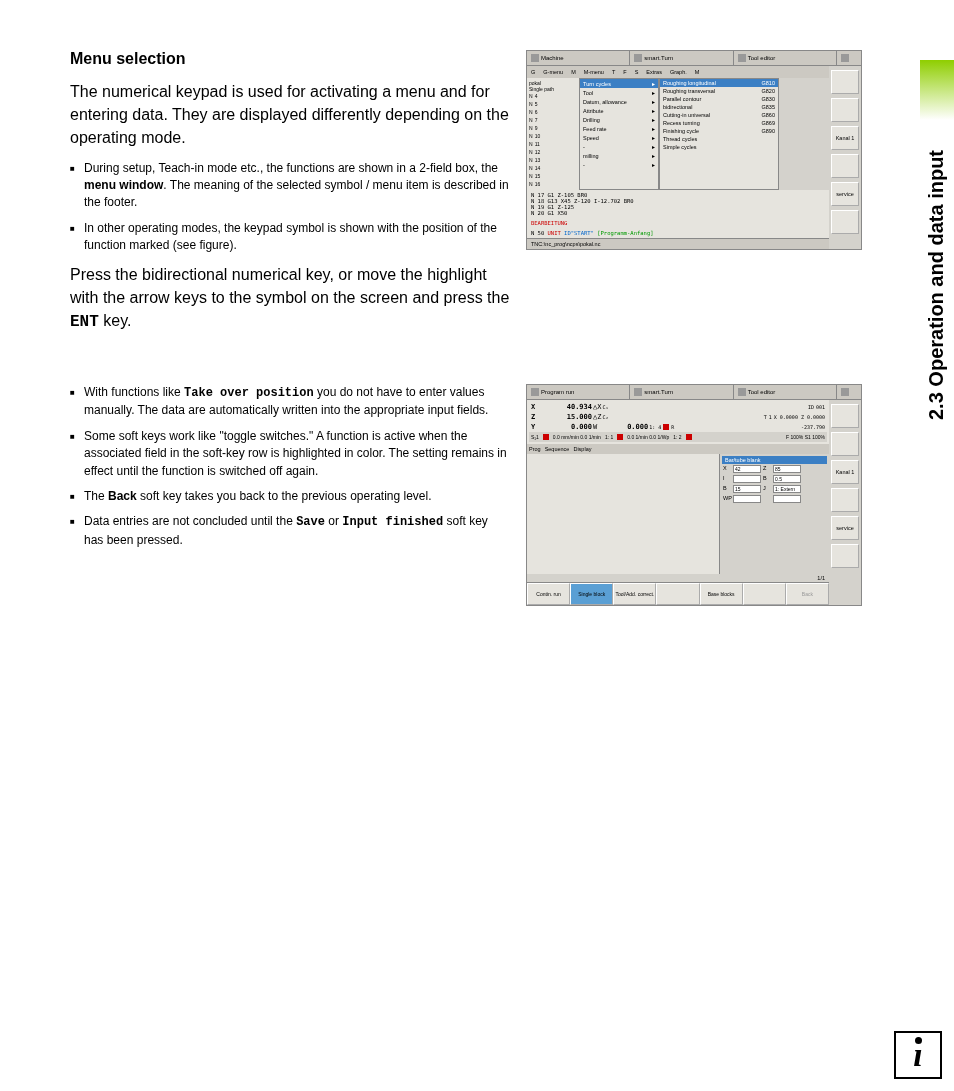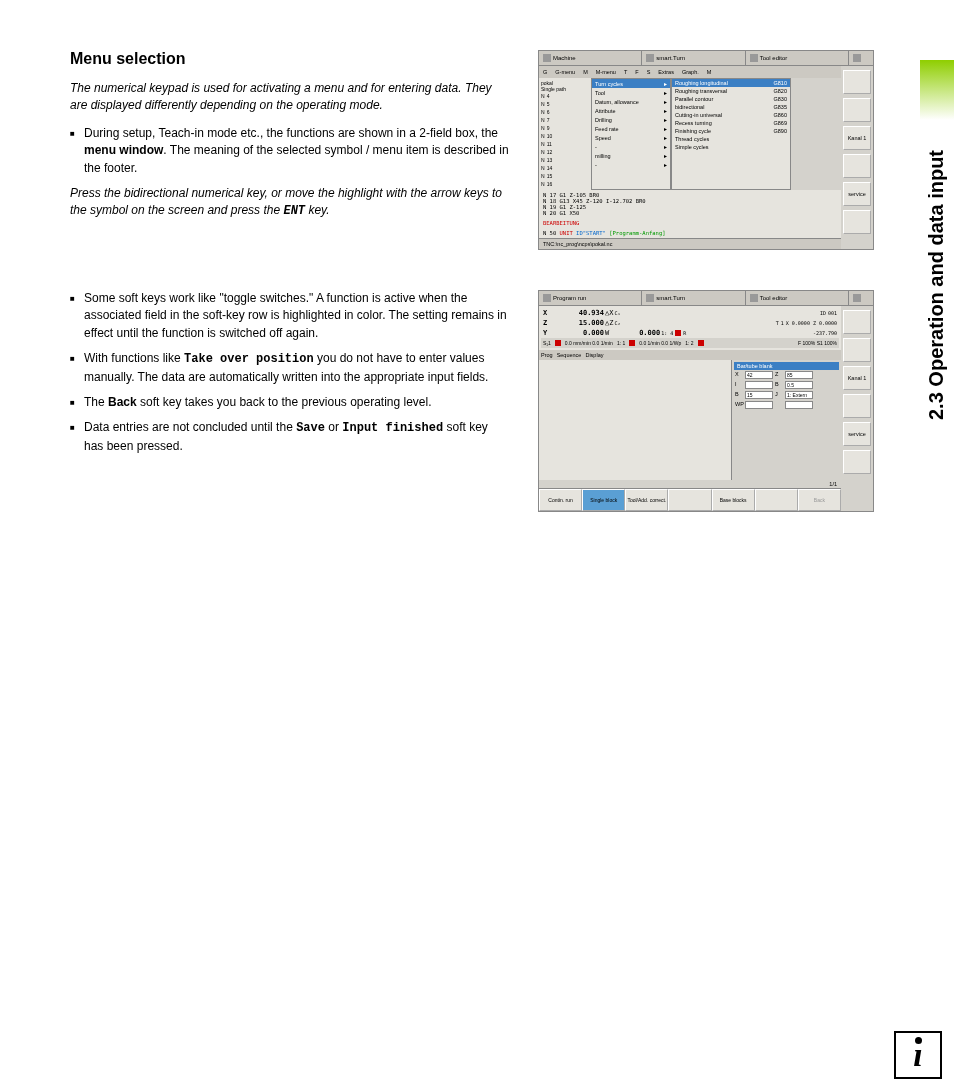--- a/index.html
+++ b/index.html
@@ -6,26 +6,26 @@
   body { font-family: Arial, Helvetica, sans-serif; background: #fff; width: 954px; height: 1091px; position: relative; }
 
   .page { padding: 50px 35px 30px 70px; position: relative; height: 100%; }
   .side-tab { position: absolute; right: 0; top: 60px; width: 34px; height: 360px; }
   .side-tab-green { position: absolute; top: 0; right: 0; width: 34px; height: 60px; background: linear-gradient(to bottom, #8fce00, #fff); }
   .side-tab-text { position: absolute; top: 0; right: 6px; writing-mode: vertical-rl; transform: rotate(180deg); font-size: 20px; font-weight: bold; height: 360px; display: flex; align-items: center; }
 
   .info-icon { position: absolute; right: 12px; bottom: 12px; width: 48px; height: 48px; border: 2px solid #000; display: flex; align-items: center; justify-content: center; font-family: Georgia, serif; font-size: 34px; font-weight: bold; font-style: italic; }
   .info-dot { position: absolute; top: 4px; width: 7px; height: 7px; border-radius: 50%; background: #000; }
 
-  .content-row { display: flex; gap: 28px; margin-bottom: 40px; }
+  .content-row { display: flex; gap: 16px; margin-bottom: 40px; }
   .text-col { flex: 0 0 440px; }
   .shot-col { flex: 0 0 340px; }
 
   h2 { font-size: 16px; font-weight: bold; margin-bottom: 12px; }
-  .para { font-size: 12px; line-height: 1.45; margin-bottom: 10px; font-style: italic; }
+  .para { font-size: 16px; line-height: 1.45; margin-bottom: 10px; }
   ul.bullets { list-style: none; padding-left: 0; }
   ul.bullets li { font-size: 12px; line-height: 1.45; padding-left: 14px; position: relative; margin-bottom: 8px; }
   ul.bullets li::before { content: "■"; position: absolute; left: 0; font-size: 8px; top: 3px; }
   .mono { font-family: "Courier New", monospace; font-weight: bold; text-align: right; }
   .b { font-weight: bold; }
 
   .footer { position: absolute; bottom: 32px; left: 70px; right: 70px; display: flex; justify-content: space-between; font-size: 11px; }
   .page-num { font-weight: bold; }
 
   
@@ -91,20 +91,21 @@
   </div>
 
   <div class="content-row">
     <div class="text-col">
       <h2>Menu selection</h2>
       <p class="para">The numerical keypad is used for activating a menu and for entering data. They are displayed differently depending on the operating mode.</p>
       <ul class="bullets">
         <li>
           <span>During setup, Teach-in mode etc., the functions are shown in a 2-field box, the </span><span class="b">menu window</span><span>. The meaning of the selected symbol / menu item is described in the footer.</span>
         </li>
+        <li>In other operating modes, the keypad symbol is shown with the position of the function marked (see figure).</li>
       </ul>
       <p class="para">
         <span>Press the bidirectional numerical key, or move the highlight with the arrow keys to the symbol on the screen and press the </span><span class="mono">ENT</span><span> key.</span>
       </p>
     </div>
 
     <div class="shot-col">
       <div class="shot">
         <div class="shot-tabs">
           <div class="shot-tab">
@@ -294,24 +295,24 @@
               <div class="side-btn"></div>
             </div>
         </div>
       </div>
     </div>
   </div>
 
   <div class="content-row">
     <div class="text-col">
       <ul class="bullets">
-        <li>Some soft keys work like "toggle switches." A function is active when the associated field in the soft-key row is highlighted in color. The setting remains in effect until the function is switched off again.</li>
         <li>
           <span>With functions like </span><span class="mono">Take over position</span><span> you do not have to enter values manually. The data are automatically written into the appropriate input fields.</span>
         </li>
+        <li>Some soft keys work like "toggle switches." A function is active when the associated field in the soft-key row is highlighted in color. The setting remains in effect until the function is switched off again.</li>
         <li>
           <span>The </span><span class="b">Back</span><span> soft key takes you back to the previous operating level.</span>
         </li>
         <li>
           <span>Data entries are not concluded until the </span><span class="mono">Save</span><span> or </span><span class="mono">Input finished</span><span> soft key has been pressed.</span>
         </li>
       </ul>
     </div>
 
     <div class="shot-col">

